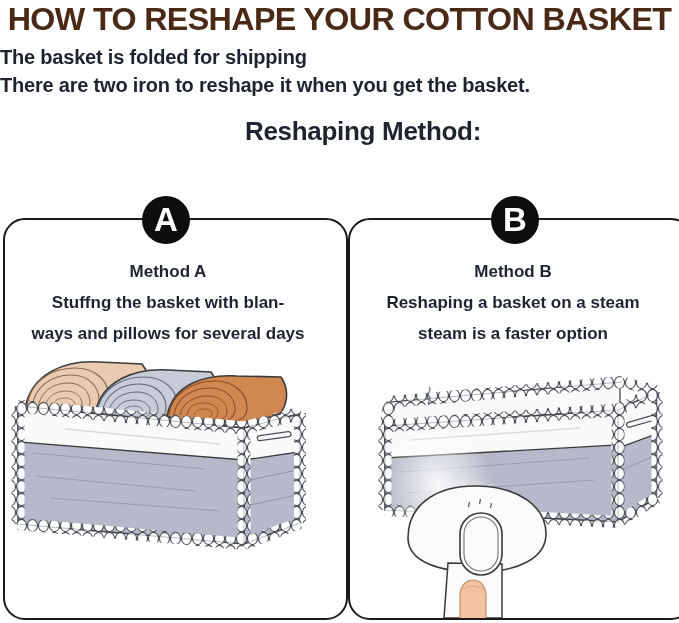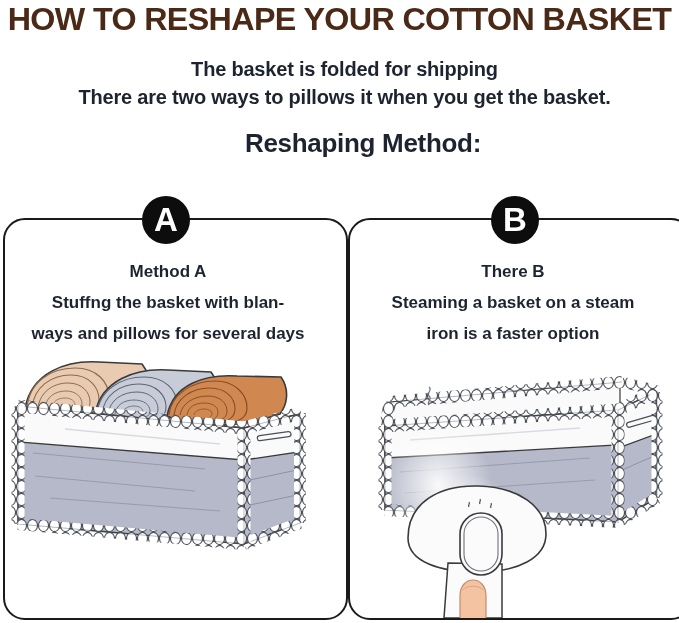--- a/index.html
+++ b/index.html
@@ -20,24 +20,23 @@
     font-weight:bold;
     color:#4a2a17;
     letter-spacing:-0.6px;
     text-align:center;
     line-height:36px;
     transform:scaleX(1.04);
     white-space:nowrap;
   }
 
   #subtitle-block {
-    text-align:center;
-    margin-top:17px;
-    color:#1d2430;
-    padding-left:10px;
+    text-align:left;
+    margin-top:5px;
+    color:#1d2430;
   }
   .subtitle-line {
     font-size:20px;
     font-weight:bold;
     line-height:28px;
     letter-spacing:-0.2px;
     white-space:nowrap;
   }
 
   #section-heading {
@@ -109,21 +108,21 @@
 </style>
 </head>
 <body>
 
 <div id="header">
 
   <div id="main-title">HOW TO RESHAPE YOUR COTTON BASKET</div>
 
   <div id="subtitle-block">
     <div class="subtitle-line">The basket is folded for shipping</div>
-    <div class="subtitle-line">There are two ways to pillows it when you get the basket.</div>
+    <div class="subtitle-line">There are two iron to reshape it when you get the basket.</div>
   </div>
 
   <div id="section-heading">Reshaping Method:</div>
 </div>
 
 <div id="cards">
 
   <div class="card" id="card-a">
 
     <div class="card-text">
@@ -207,23 +206,23 @@
           <path d="M295 63 L295 173" stroke="url(#ropeH)" stroke-width="12" fill="none"></path>
           <path d="M295 63 L295 173" stroke="#4a4f58" stroke-width="0.9" fill="none" opacity="0.45"></path>
         </g>
       </svg>
     </div>
   </div>
 
   <div class="card" id="card-b">
 
     <div class="card-text">
-      <div class="card-title">There B</div>
-      <div class="card-desc">Steaming a basket on a steam</div>
-      <div class="card-desc">iron is a faster option</div>
+      <div class="card-title">Method B</div>
+      <div class="card-desc">Reshaping a basket on a steam</div>
+      <div class="card-desc">steam is a faster option</div>
     </div>
 
     <div class="illus">
       <svg width="322" height="268" viewBox="0 0 322 268" xmlns="http://www.w3.org/2000/svg">
         <defs>
           <pattern id="ropeH2" width="11" height="13" patternUnits="userSpaceOnUse">
             <ellipse cx="5.5" cy="6.5" rx="5" ry="6" fill="#ffffff" stroke="#4a4f58" stroke-width="1.1"></ellipse>
           </pattern>
           <radialGradient id="steamFog" cx="50%" cy="50%" r="50%">
             <stop offset="0%" stop-color="#ffffff" stop-opacity="0.92"></stop>

